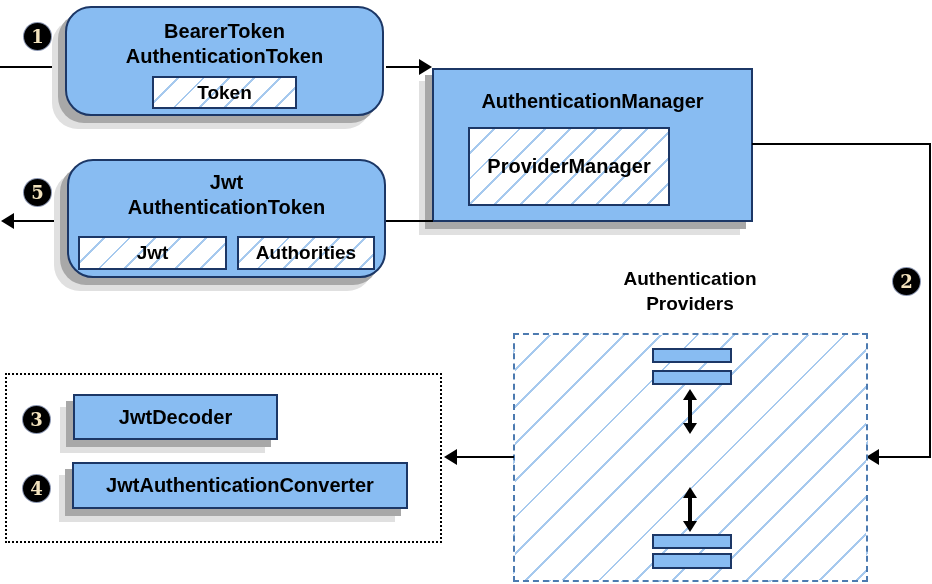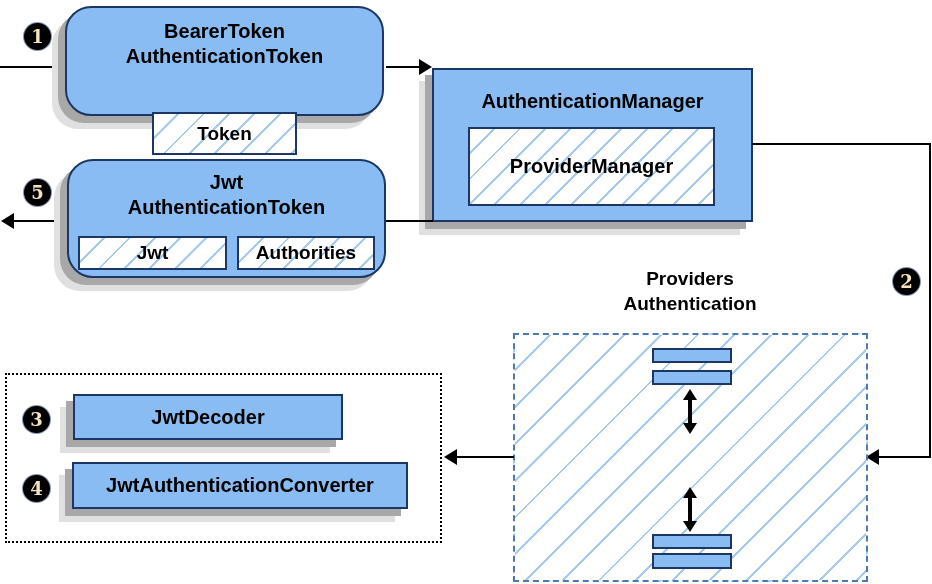--- a/index.html
+++ b/index.html
@@ -47,31 +47,31 @@
 <div id="canvas">
 
   <div class="hline" style="left:0; top:66px; width:66px;"></div>
   <div class="step" style="left:24px; top:23px;">
     <span>1</span>
   </div>
 
   <div class="box rounded" style="left:65px; top:6px; width:319px; height:110px;">
     <div class="titleline" style="top:11px;">BearerToken</div>
     <div class="titleline" style="top:36px;">AuthenticationToken</div>
-    <div class="hatchbox" style="left:85px; top:68px; width:145px; height:43px;margin-top:36px;">
+    <div class="hatchbox" style="left:85px; top:68px; width:145px; height:33px;">
       <div class="celltext">Token</div>
     </div>
   </div>
 
   <div class="hline" style="left:386px; top:66px; width:36px;"></div>
   <div class="arr-r" style="left:419px; top:59px;"></div>
 
   <div class="box" style="left:432px; top:68px; width:321px; height:154px;">
     <div class="titleline" style="top:19px;">AuthenticationManager</div>
-    <div class="hatchbox" style="left:34px; top:57px; width:247px; height:79px;">
+    <div class="hatchbox" style="left:34px; top:57px; width:202px; height:79px;">
       <div class="celltext" style="font-size:20px;">ProviderManager</div>
     </div>
   </div>
 
   <div class="hline" style="left:384px; top:220px; width:49px;"></div>
   <div class="hline" style="left:12px; top:220px; width:56px;"></div>
   <div class="arr-l" style="left:1px; top:213px;"></div>
   <div class="step" style="left:24px; top:179px;">
     <span>5</span>
   </div>
@@ -89,22 +89,22 @@
 
   <div class="hline" style="left:752px; top:143px; width:179px;"></div>
   <div class="vline" style="left:929px; top:143px; height:315px;"></div>
   <div class="hline" style="left:877px; top:456px; width:54px;"></div>
   <div class="arr-l" style="left:866px; top:449px;"></div>
   <div class="step" style="left:893px; top:268px;">
     <span>2</span>
   </div>
 
   <div id="ap-label">
+    <div>Authentication</div>
     <div>Providers</div>
-    <div>Authentication</div>
   </div>
 
   <div id="providers-box"></div>
 
   <div class="bar" style="left:652px; top:348px;"></div>
   <div class="bar" style="left:652px; top:370px;"></div>
 
   <div class="arr-u" style="left:683px; top:389px;"></div>
   <div class="stem" style="left:688px; top:398px; height:27px;"></div>
   <div class="arr-d" style="left:683px; top:423px;"></div>
@@ -118,21 +118,21 @@
   <div class="bar" style="left:652px; top:553px; height:16px;"></div>
 
   <div class="hline" style="left:455px; top:456px; width:59px;"></div>
   <div class="arr-l" style="left:444px; top:449px;"></div>
 
   <div id="dotted-box"></div>
 
   <div class="step" style="left:23px; top:406px;">
     <span>3</span>
   </div>
-  <div class="box" style="left:73px; top:394px; width:270px; height:46px;">
+  <div class="box" style="left:73px; top:394px; width:205px; height:46px;">
     <div class="celltext" style="font-size:20px;">JwtDecoder</div>
   </div>
 
   <div class="step" style="left:23px; top:475px;">
     <span>4</span>
   </div>
   <div class="box" style="left:72px; top:462px; width:336px; height:47px;">
     <div class="celltext" style="font-size:20px;">JwtAuthenticationConverter</div>
   </div>
 

